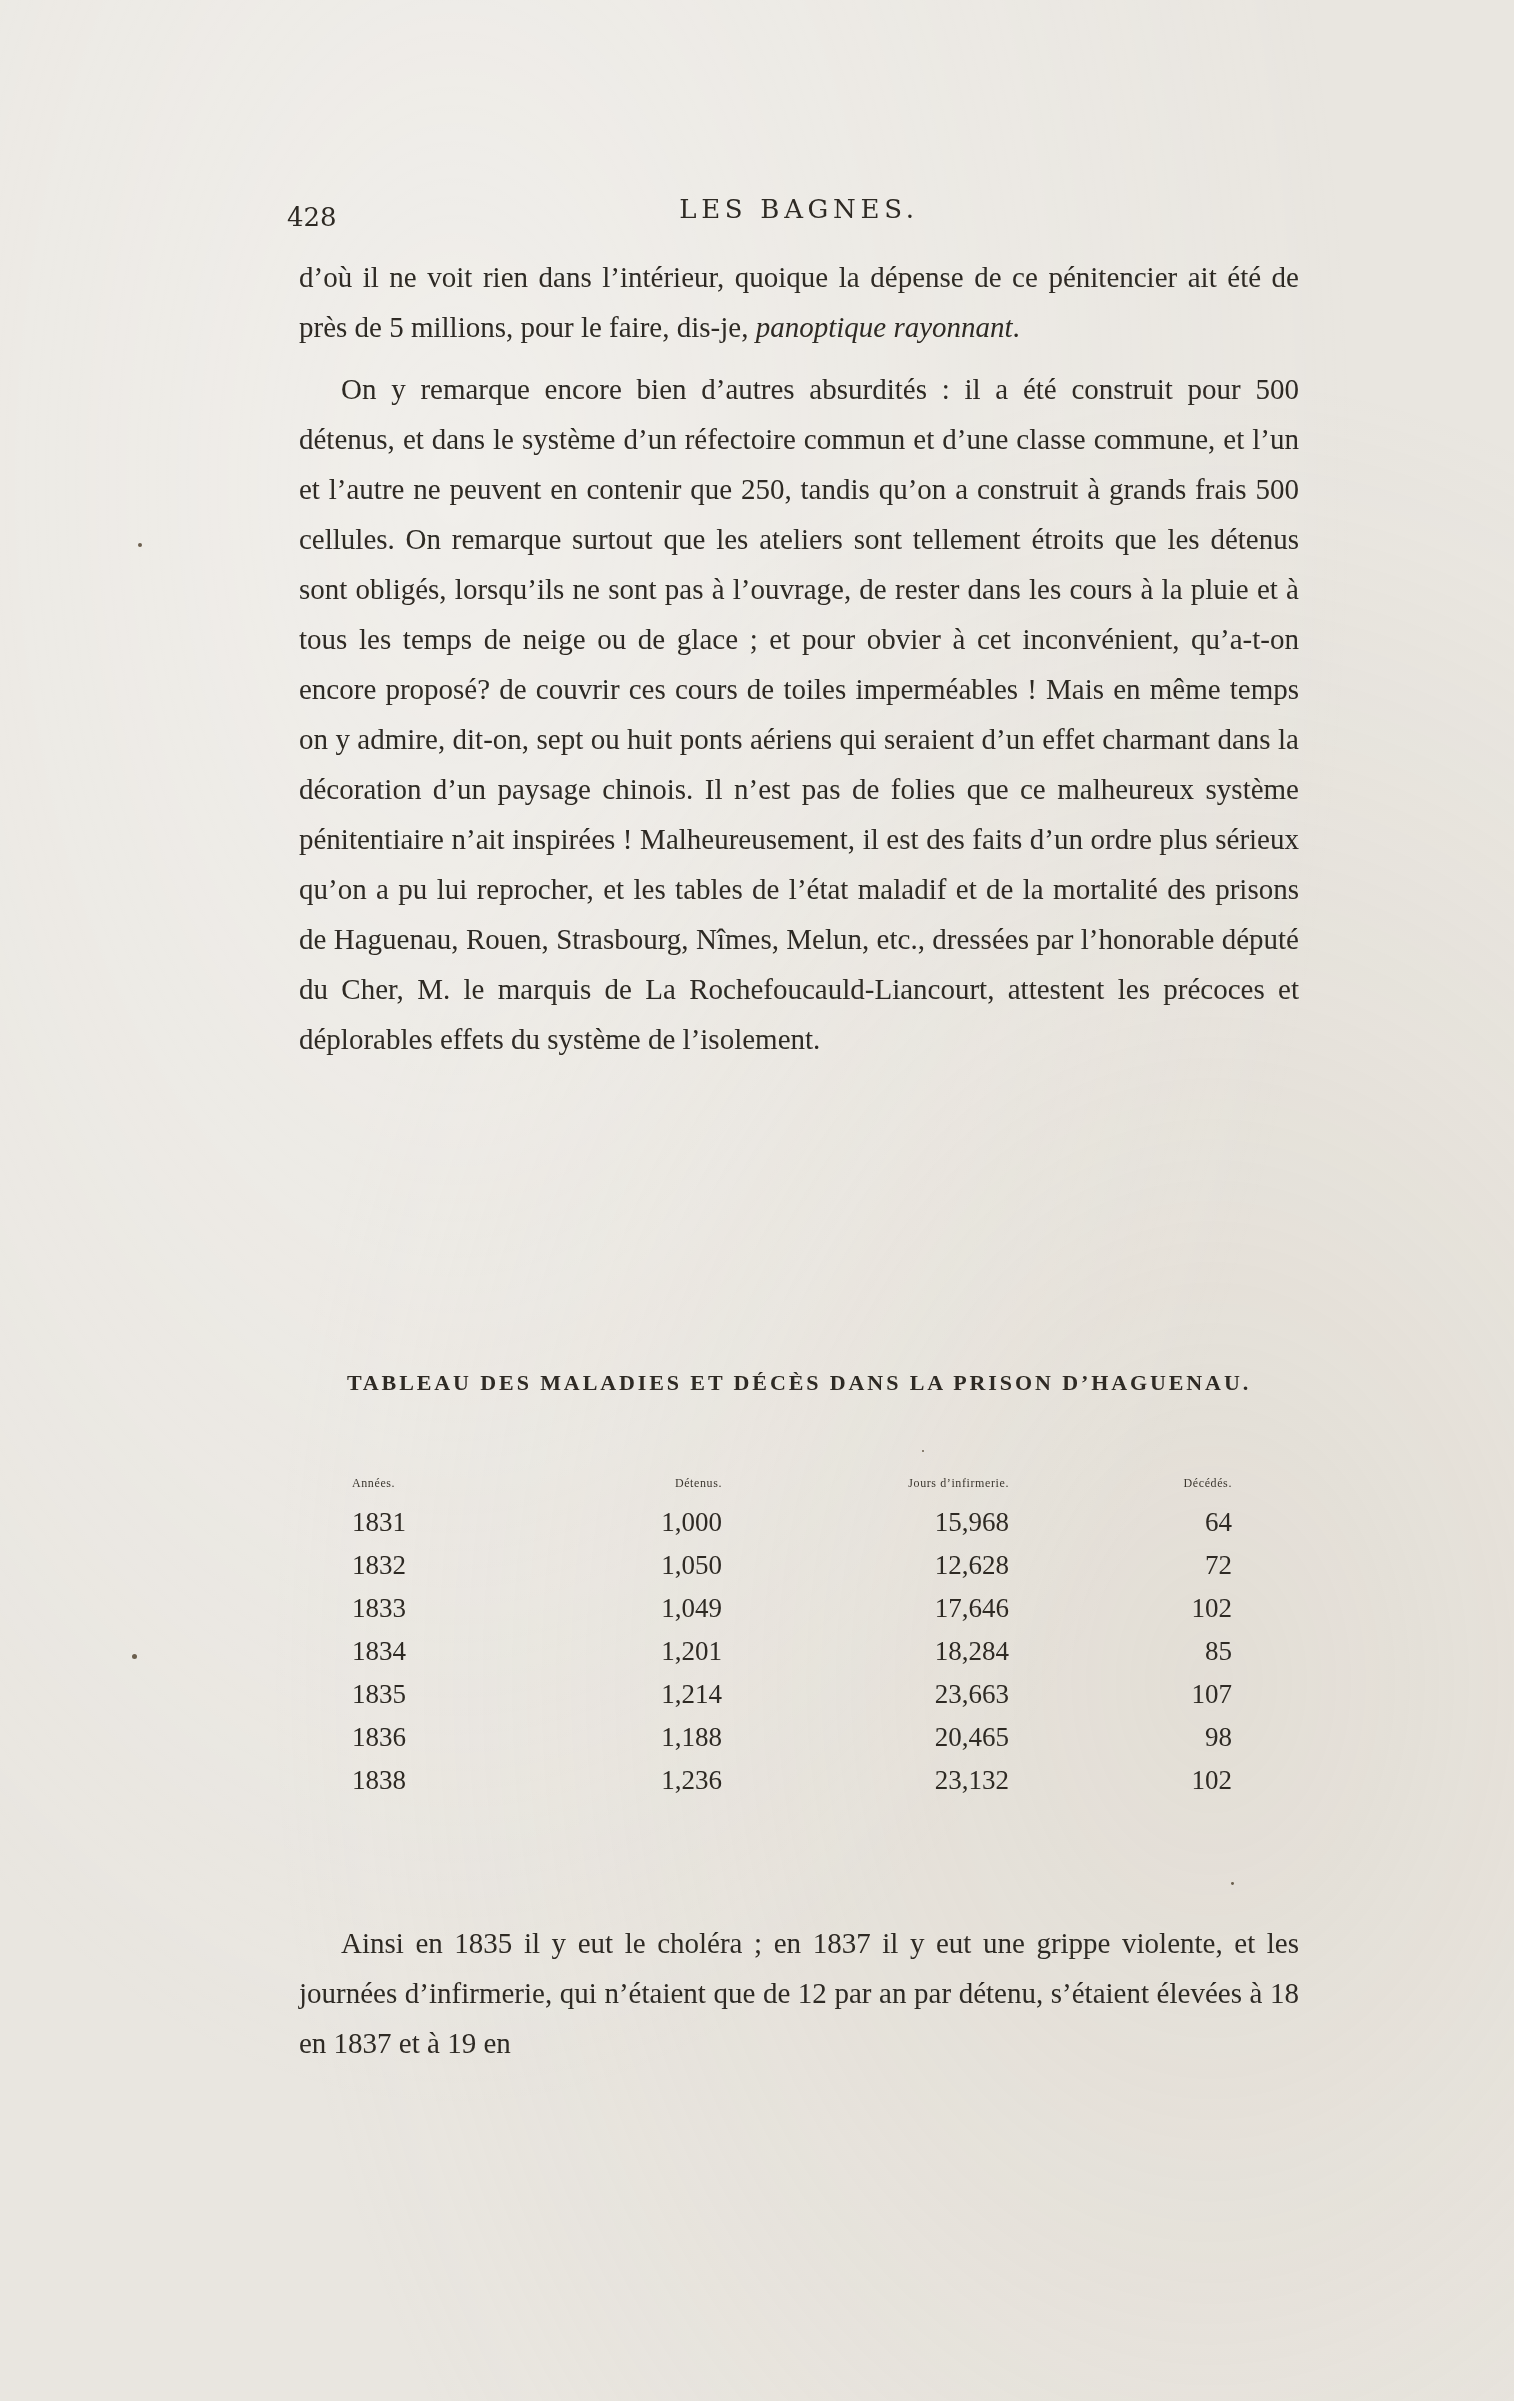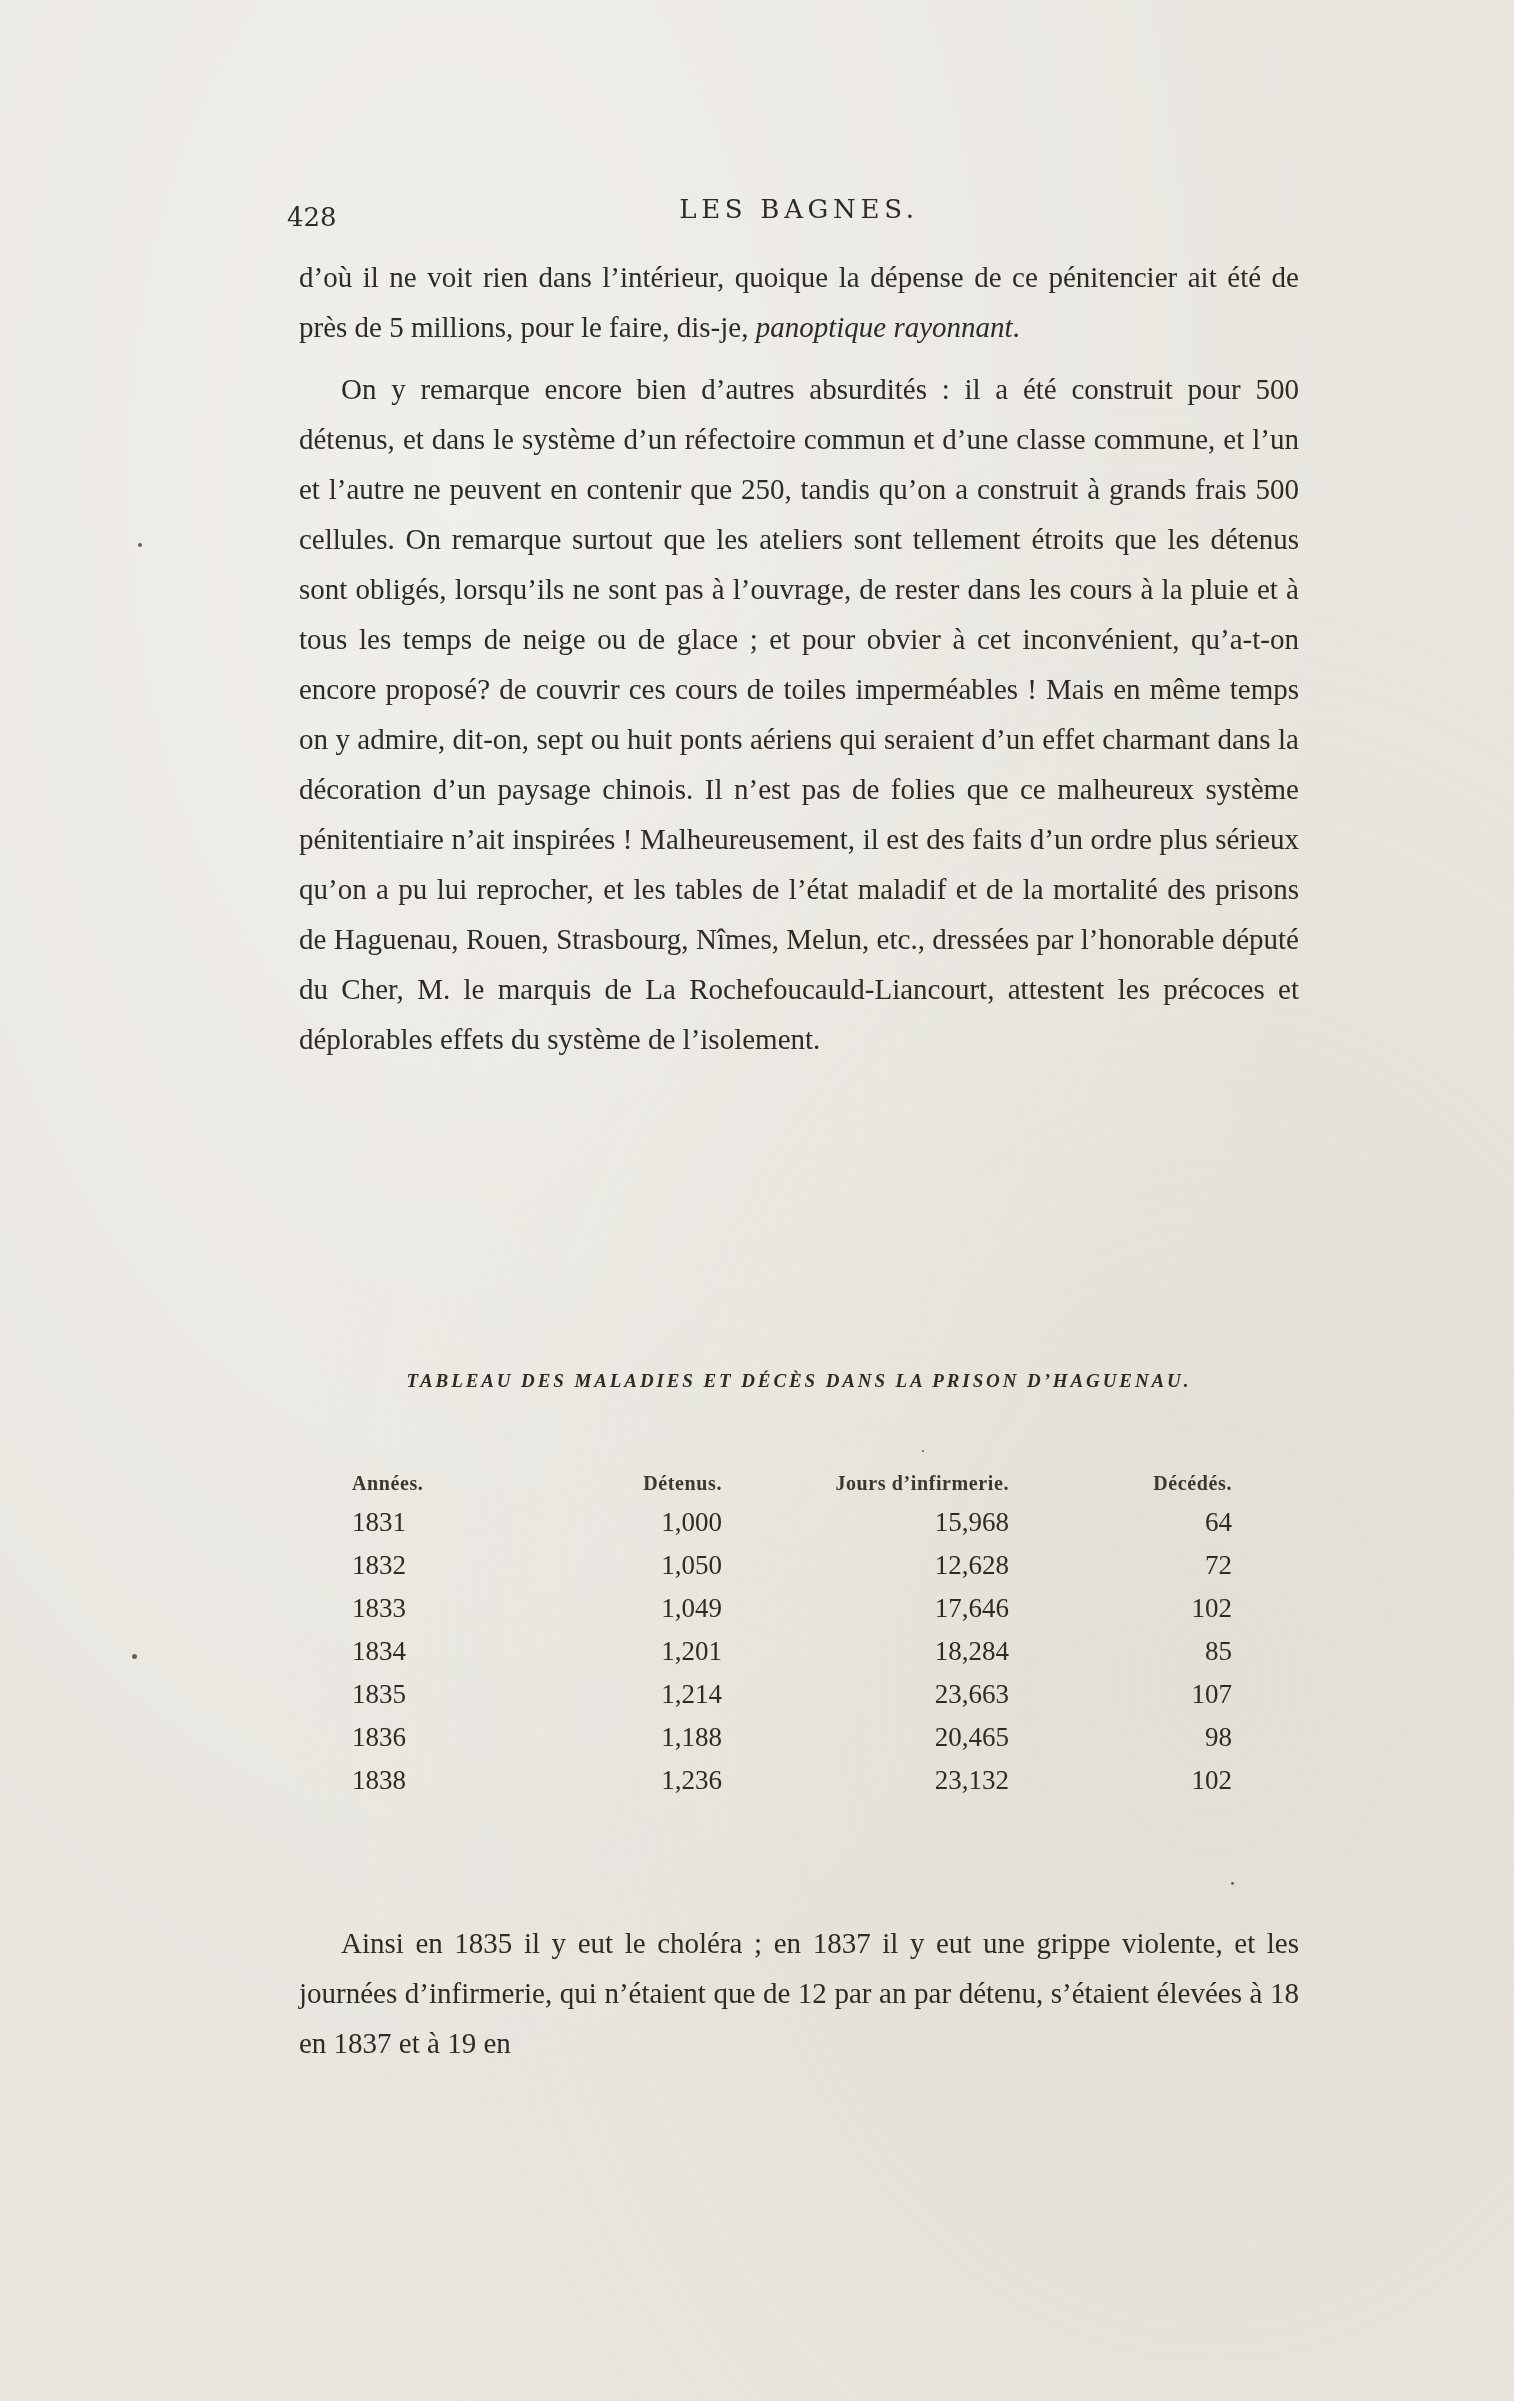--- a/index.html
+++ b/index.html
@@ -28,31 +28,30 @@
     font-size: 29px; line-height: 50px; text-align: justify;
     font-family: "Liberation Serif", serif;
     transform: scaleX(1.0);
   }
   .body-text p { margin: 12px; text-indent: 0; }
   .body-text p.indent { text-indent: 42px; }
   .body-text p { text-align-last: left; }
   em { font-style: italic; }
   .table-title {
     position: absolute; top: 1370px; left: 0; width: 1024px; text-align: center;
-    font-size: 19px; letter-spacing: 2.9px; font-weight: bold;
+    font-size: 22px; letter-spacing: 2.9px; font-weight: bold;
     font-family: "Liberation Serif", serif;
-    font-style: italic;
   }
   .stats-table {
     position: absolute; top: 1466px; left: 65px; width: 880px;
     border-collapse: collapse;
     font-family: "Liberation Serif", serif;
   }
   .stats-table th {
-    font-weight: bold; font-size: 20px; height: 35px; padding: 0;
+    font-weight: normal; font-size: 12px; height: 35px; padding: 0;
     letter-spacing: 0.6px; color: #3b362e;
   }
   .stats-table td { font-size: 27px; height: 43px; padding: 0; }
   .c-year { width: 194px; text-align: left; }
   .c-det { width: 176px; text-align: right; padding-right: 35px !important; }
   .c-jours { width: 252px; text-align: right; padding-right: 47px !important; }
   .c-dec { width: 176px; text-align: right; }
   .closing-text {
     position: absolute; top: 1906px; left: 0; width: 1024px;
     font-size: 29px; line-height: 50px; text-align: justify;

